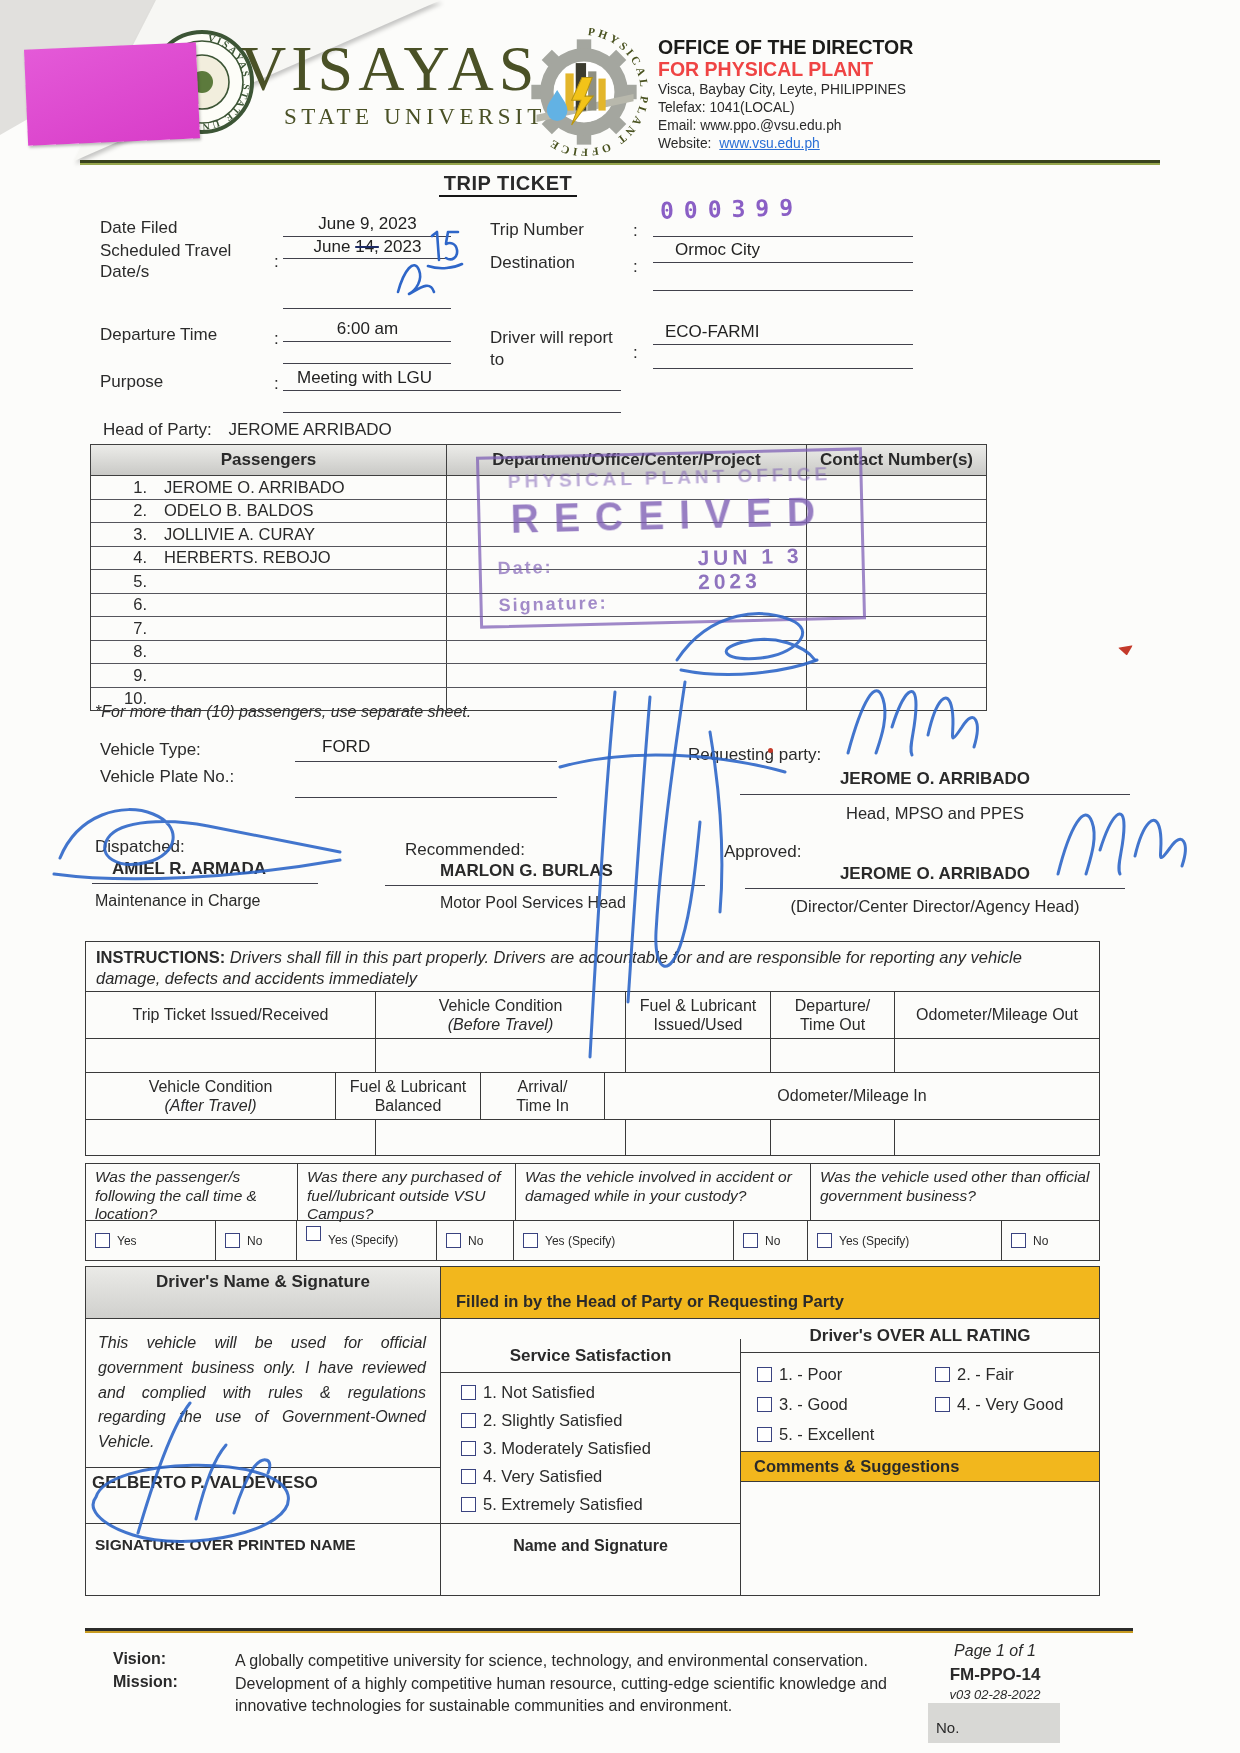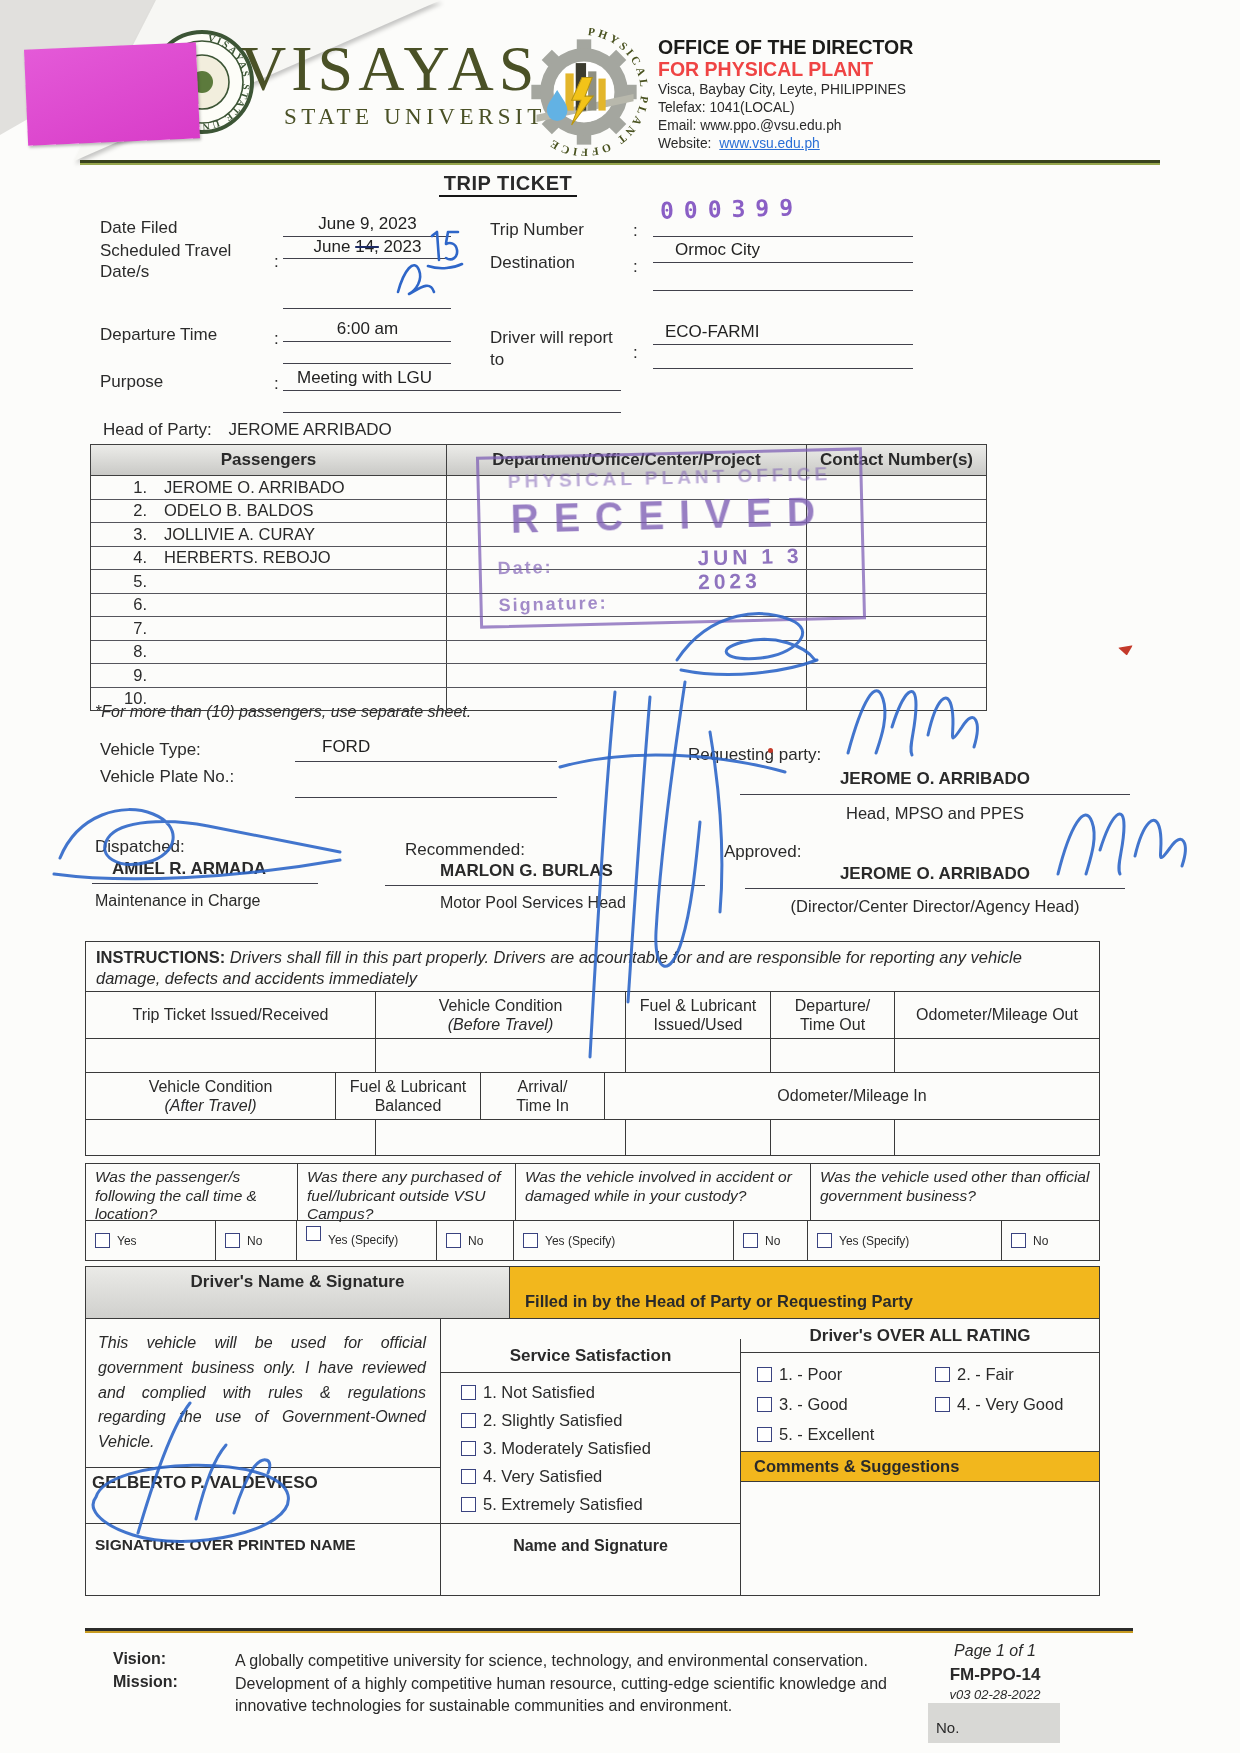--- a/index.html
+++ b/index.html
@@ -50,21 +50,21 @@
   .qrow1{display:flex;height:56px;}
   .qcell{border-right:1.6px solid #3a3a3a;padding:4px 9px 0 9px;font-style:italic;font-size:15.5px;line-height:1.2;box-sizing:border-box;}
   .qcell:last-child{border-right:none;flex:1;}
   .qw1{width:212px;}.qw2{width:218px;}.qw3{width:295px;}
   .qrow2{display:flex;border-top:1.6px solid #3a3a3a;height:39px;}
   .qc{border-right:1.6px solid #3a3a3a;display:flex;align-items:center;padding-left:9px;font-size:12px;box-sizing:border-box;}
   .qc:last-child{border-right:none;flex:1;}
   
   .dtable{position:absolute;left:85px;top:1266px;width:1015px;height:330px;border:1.6px solid #3a3a3a;display:flex;flex-direction:column;box-sizing:border-box;}
   .dhead{display:flex;height:52px;border-bottom:1.6px solid #3a3a3a;}
-  .dhead-left{width:424px;border-right:1.6px solid #3a3a3a;background:linear-gradient(#eaeae7,#d0d0cd);
+  .dhead-left{width:355px;border-right:1.6px solid #3a3a3a;background:linear-gradient(#eaeae7,#d0d0cd);
               display:flex;justify-content:center;padding-top:5px;font-weight:bold;font-size:17px;box-sizing:border-box;}
   .dhead-right{flex:1;background:#f2b71d;display:flex;align-items:flex-end;padding:0 0 7px 15px;font-weight:bold;font-size:16.5px;}
   .dbody{display:flex;flex:1;}
   .dleft{width:355px;border-right:1.6px solid #3a3a3a;display:flex;flex-direction:column;position:relative;box-sizing:border-box;}
   .dstmt{flex:1;padding:12px 14px 0 12px;font-style:italic;font-size:16px;line-height:1.55;text-align:justify;}
   .dname{border-top:1.6px solid #3a3a3a;height:56px;font-weight:bold;font-size:17px;padding:5px 0 0 6px;box-sizing:border-box;}
   .dcapt{border-top:1.6px solid #3a3a3a;height:72px;font-weight:bold;font-size:15.5px;padding:12px 0 0 9px;box-sizing:border-box;}
   .dmid{width:300px;border-right:1.6px solid #3a3a3a;display:flex;flex-direction:column;box-sizing:border-box;margin-top:20px;}
   .dcol-h{height:34px;border-bottom:1.6px solid #3a3a3a;display:flex;align-items:center;justify-content:center;font-weight:bold;font-size:17px;box-sizing:border-box;}
   .dopts{flex:1;padding:10px 0 0 20px;}

